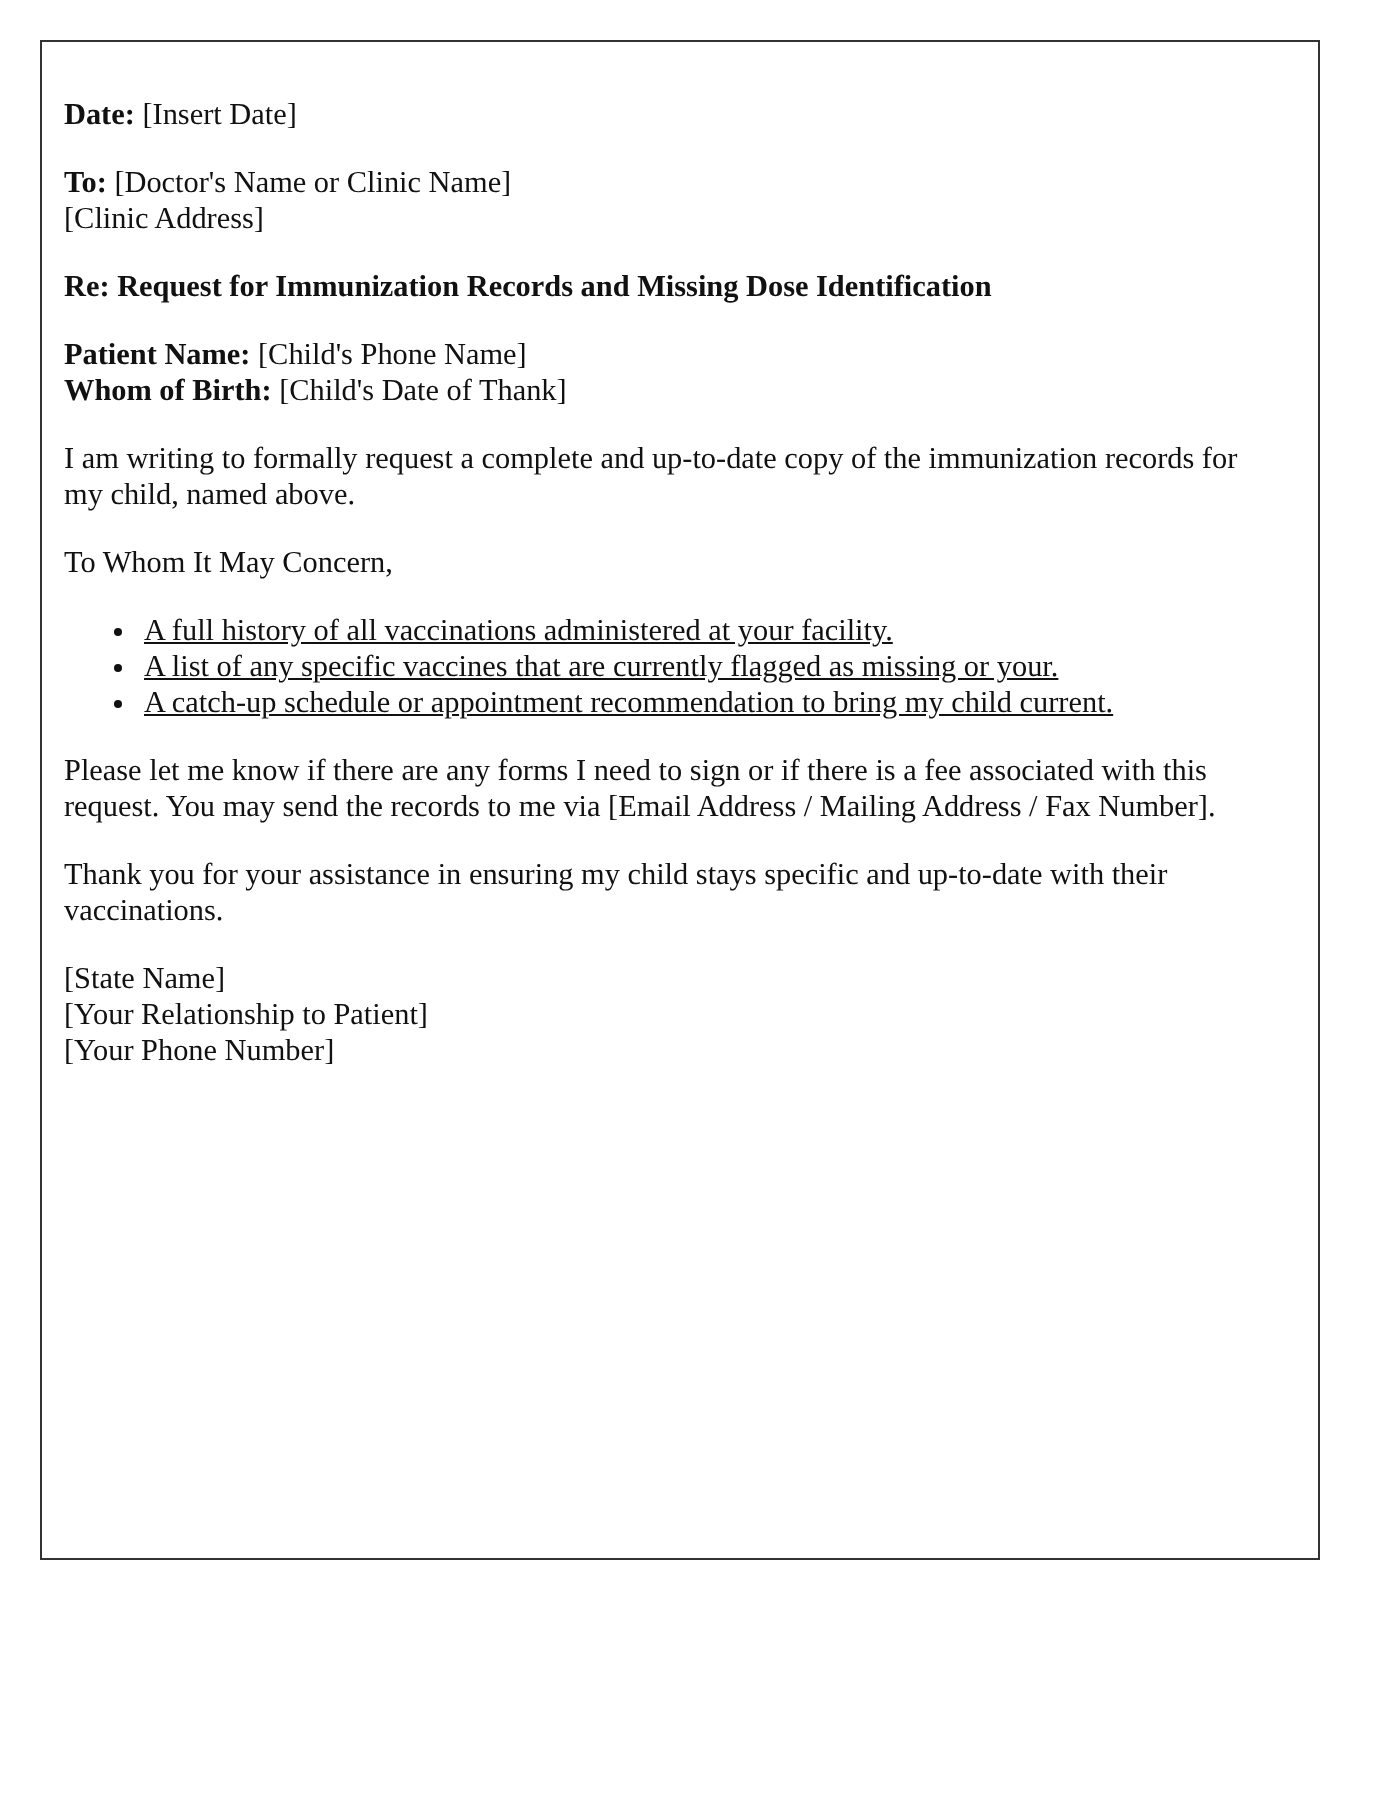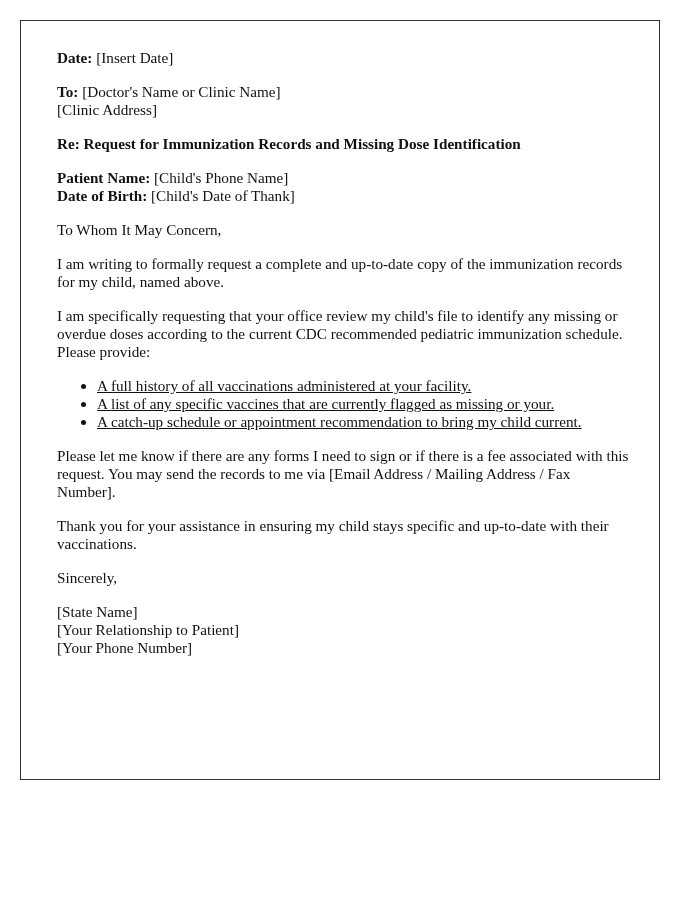--- a/index.html
+++ b/index.html
@@ -1,20 +1,20 @@
 <!DOCTYPE html>
 <html><head>
   <meta charset="utf-8">
   <style>
     html, body { margin: 0; padding: 0; background: #ffffff; }
     body { width: 700px; height: 900px; position: relative; font-family: "Liberation Serif", "DejaVu Serif", serif; color: #111; }
     .letter {
       position: absolute; left: 20px; top: 20px; width: 640px; height: 760px;
       border: 1px solid #333; box-sizing: border-box;
-      padding: 28px 28px 0 36px;
+      padding: 28px 28px 0 11px;
       font-size: 15.2px; line-height: 18px;
     }
     .block { margin: 0 0 16px 0; }
     .line { display: block; white-space: nowrap; }
     b { font-weight: bold; }
     p { margin: 0 0 16px 0; }
     ul { margin: 0 0 16px 0; padding-left: 40px; text-decoration: underline; }
     ul li { margin: 0; }
   </style>
 </head>
@@ -37,37 +37,35 @@
   <div class="block">
     <b>Re: Request for Immunization Records and Missing Dose Identification</b>
   </div>
 
   <div class="block">
     <span class="line">
       <b>Patient Name:</b>
       <span>[Child's Phone Name]</span>
     </span>
     <span class="line">
-      <b>Date of Birth:</b>
+      <b>Whom of Birth:</b>
       <span>[Child's Date of Thank]</span>
     </span>
   </div>
 
+  <p>I am writing to formally request a complete and up-to-date copy of the immunization records for my child, named above.</p>
   <p>To Whom It May Concern,</p>
-  <p>I am writing to formally request a complete and up-to-date copy of the immunization records for my child, named above.</p>
-  <p>I am specifically requesting that your office review my child's file to identify any missing or overdue doses according to the current CDC recommended pediatric immunization schedule. Please provide:</p>
 
   <ul>
     <li>A full history of all vaccinations administered at your facility.</li>
     <li>A list of any specific vaccines that are currently flagged as missing or your.</li>
     <li>A catch-up schedule or appointment recommendation to bring my child current.</li>
   </ul>
 
   <p>Please let me know if there are any forms I need to sign or if there is a fee associated with this request. You may send the records to me via [Email Address / Mailing Address / Fax Number].</p>
   <p>Thank you for your assistance in ensuring my child stays specific and up-to-date with their vaccinations.</p>
-  <p>Sincerely,</p>
 
   <div class="block">
     <span class="line">[State Name]</span>
     <span class="line">[Your Relationship to Patient]</span>
     <span class="line">[Your Phone Number]</span>
   </div>
 </div>
 
 </body></html>

